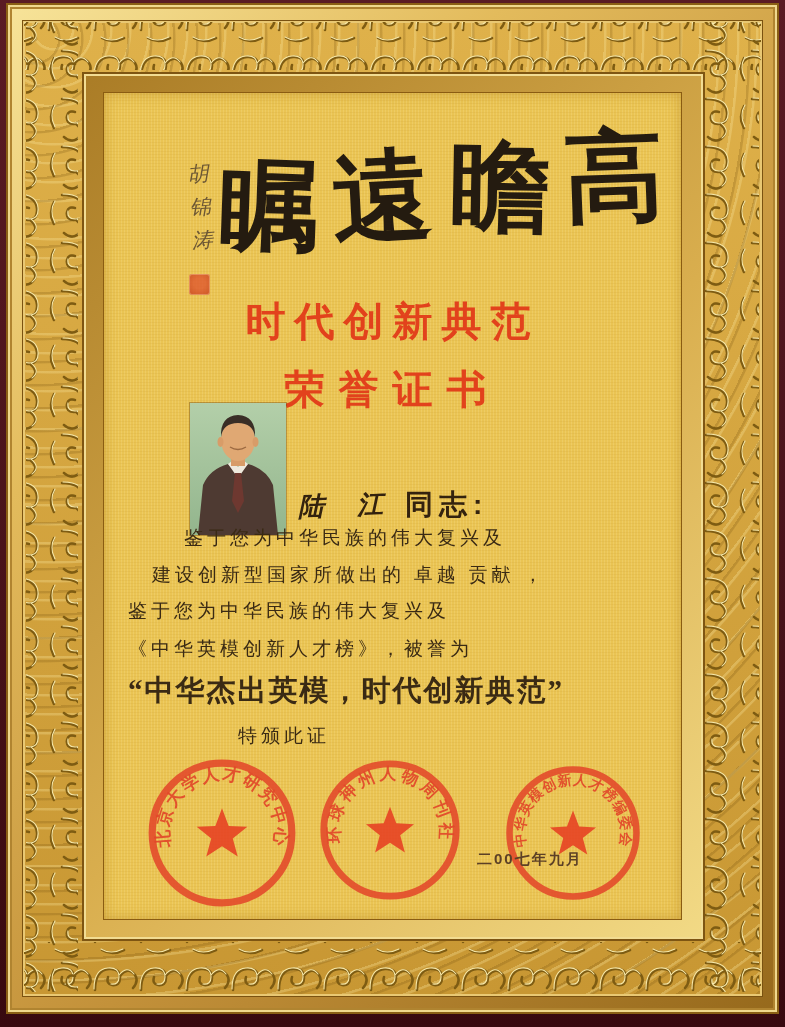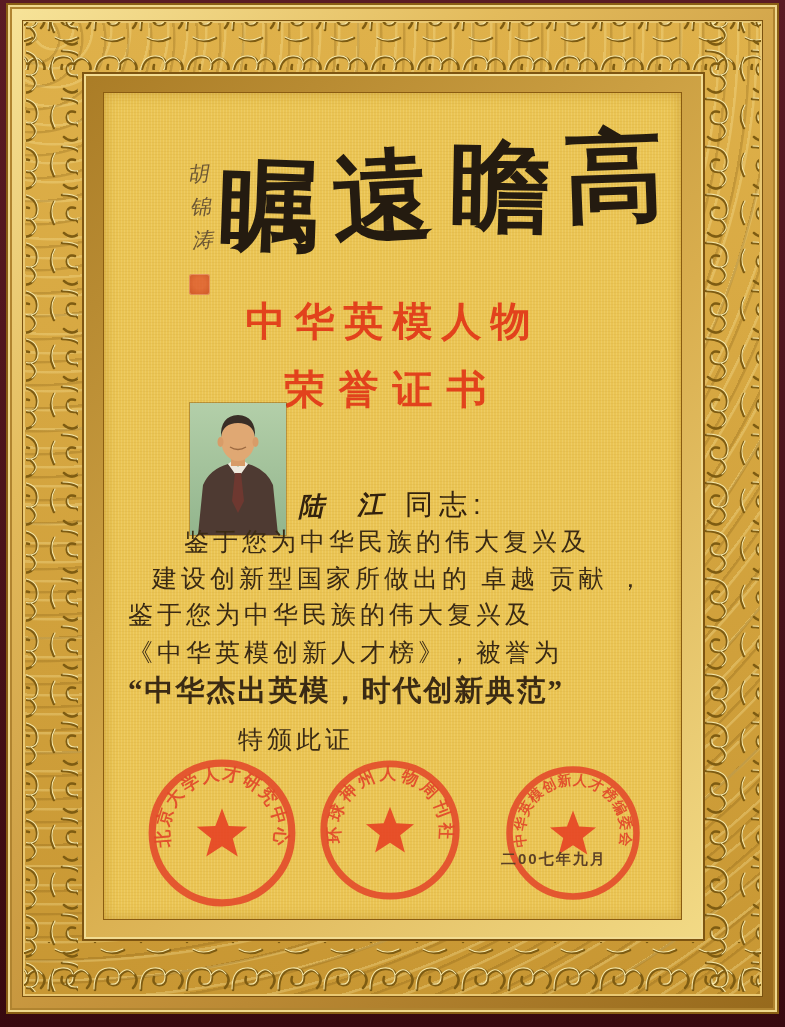--- a/index.html
+++ b/index.html
@@ -55,42 +55,42 @@
           color:#e2421c;font-weight:bold;font-family:"Liberation Sans",sans-serif;}
   .title1{top:202px;font-size:40px;letter-spacing:9px;}
   .title2{top:250px;font-size:40px;letter-spacing:14px;margin-top:20px;}
   
   .photo{position:absolute;left:87px;top:311px;width:96px;height:132px;
          box-shadow:0 0 0 1px rgba(120,80,20,.45);}
   
   .nameline{position:absolute;left:195px;top:394px;color:#33220e;font-size:28px;white-space:nowrap;}
   .nameline .hand{font-family:"DejaVu Serif",serif;font-style:italic;font-weight:bold;
                   font-size:26px;letter-spacing:12px;margin-right:10px;transform:rotate(-2deg);display:inline-block;}
-  .nameline .print{font-weight:normal;letter-spacing:6px;}
+  .nameline .print{font-weight:bold;letter-spacing:6px;}
   
   .bodytxt{position:absolute;left:25px;top:0;width:534px;color:#3a2a14;
            font-family:"Liberation Serif","DejaVu Serif",serif;}
-  .bline{position:absolute;left:0;width:100%;font-size:25px;letter-spacing:4px;white-space:nowrap;}
+  .bline{position:absolute;left:0;width:100%;font-size:19px;letter-spacing:4px;white-space:nowrap;}
   .l1{top:433px;padding-left:56px;}
   .l2{top:470px;margin-left:24px;}
   .l3{top:506px;}
   .l4{top:544px;}
   .l5{top:579px;font-size:29px;font-weight:bold;letter-spacing:2px;}
   .l6{top:631px;padding-left:110px;}
   
   .stamp{position:absolute;z-index:2;}
   .st1{left:42px;top:664px;}
   .st2{left:214px;top:665px;}
   .st3{left:400px;top:671px;}
   .stamp text{font-family:"DejaVu Sans",sans-serif;font-weight:bold;}
   
   .orgline{position:absolute;z-index:3;left:21px;top:726px;width:540px;
            font-size:16.5px;font-weight:bold;color:#43290f;white-space:nowrap;
            letter-spacing:.5px;}
-  .date{position:absolute;z-index:3;left:398px;top:758px;font-size:15px;
+  .date{position:absolute;z-index:3;left:374px;top:758px;font-size:15px;
         color:#5c4026;font-weight:bold;letter-spacing:2px;}
 </style>
 </head>
 <body>
 
 <div class="stage">
 
   <div class="f f1"></div>
   <div class="f f2"></div>
   <div class="f f3"></div>
@@ -123,21 +123,21 @@
     </div>
     <div class="seal"></div>
 
     <div class="callig">
       <span class="cg1">瞩</span>
       <span class="cg2">遠</span>
       <span class="cg3">瞻</span>
       <span class="cg4">高</span>
     </div>
 
-    <div class="title1">中华英模人物</div>
+    <div class="title1">时代创新典范</div>
     <div class="title2">荣誉证书</div>
 
     <svg class="photo" viewBox="0 0 96 132" xmlns="http://www.w3.org/2000/svg">
       <defs>
         <linearGradient id="pbg" x1="0" y1="0" x2="0" y2="1">
           <stop offset="0" stop-color="#b3cfa9"></stop>
             <stop offset="1" stop-color="#93b58d"></stop>
         </linearGradient>
       </defs>
       <rect width="96" height="132" fill="url(#pbg)"></rect>

